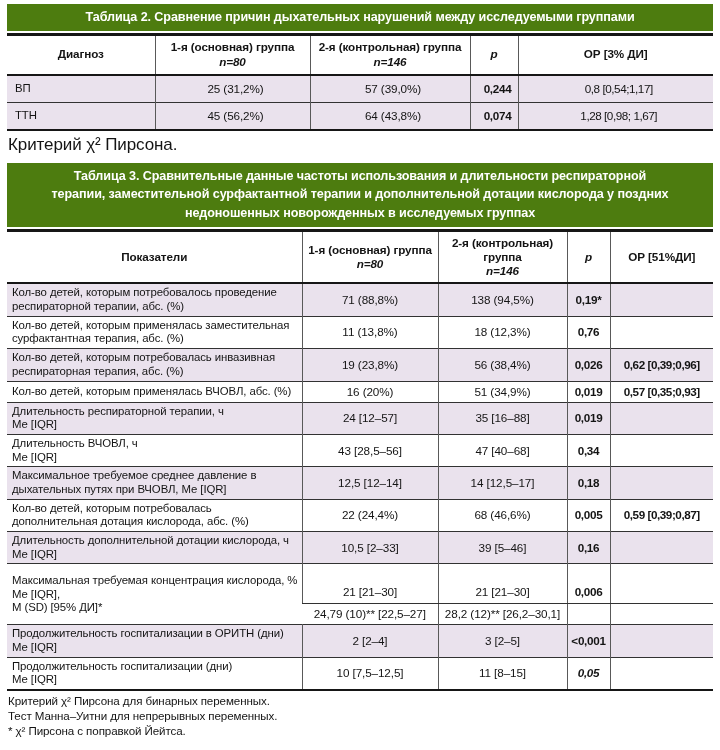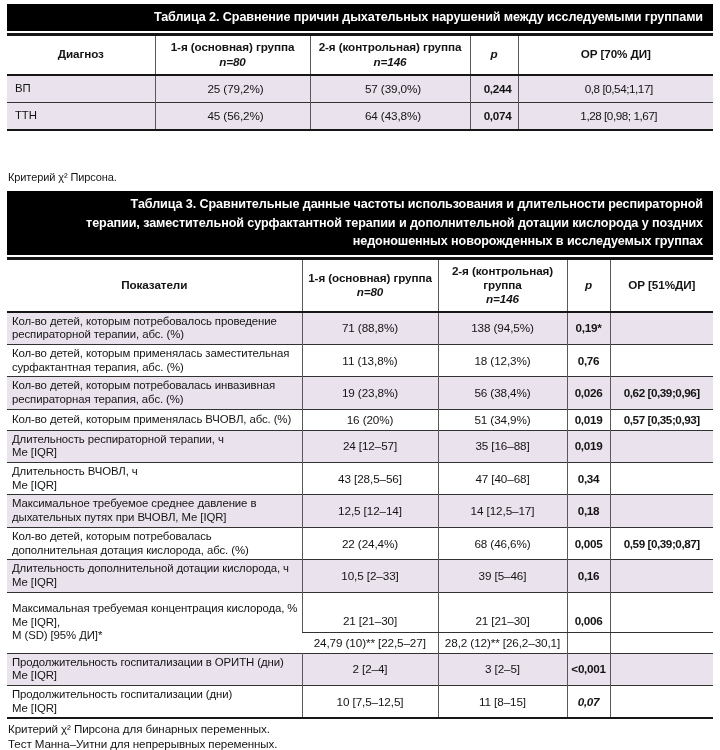--- a/index.html
+++ b/index.html
@@ -1,21 +1,21 @@
 <!DOCTYPE html>
 <html lang="ru"><head>
 <meta charset="utf-8">
 <style>
   html,body{margin:0;padding:0;background:#fff;}
   body{width:720px;height:750px;overflow:hidden;
        font-family:"Liberation Sans","DejaVu Sans",sans-serif;color:#141414;
        -webkit-font-smoothing:antialiased;letter-spacing:-0.1px;}
   .page{padding:4px 7px 0 7px;}
 
-  .titlebar{background:#000000;color:#fff;font-weight:700;text-align:right;
+  .titlebar{background:#4d7c0f;color:#fff;font-weight:700;text-align:center;
             font-size:12.6px;line-height:1.48;padding:4px 10px;white-space:pre-line;
             margin-bottom:2px;}
 
   table{width:100%;border-collapse:collapse;table-layout:fixed;}
   .tbl{border-top:3px solid #161616;border-bottom:2.6px solid #161616;}
   th,td{border-left:1.4px solid #595959;}
   th:first-child,td:first-child{border-left:none;}
   thead tr{border-bottom:2.4px solid #161616;}
   tbody tr{border-bottom:1.4px solid #323232;}
   tbody tr:last-child{border-bottom:none;}
@@ -38,21 +38,21 @@
   
   .t3 .c-lbl{width:295px}.t3 .c-g1{width:136px}.t3 .c-g2{width:129px}
   .t3 .c-p{width:43px}.t3 .c-or{width:103px}
   .t3 td{height:26px;}
   .t3 tr.one td{height:16px;}
   .t3 tr.sub-a{border-bottom:none;}
   .t3 tr.sub-a td.split{border-bottom:1.4px solid #323232;vertical-align:bottom;
                         padding-bottom:4px;height:33px;text-align:center;}
   .t3 tr.sub-b td{height:16px;}
 
-  .footnote{font-size:11px;line-height:1.3;padding:3px 0 0 1px;margin-top:36px;}
+  .footnote{font-size:17px;line-height:1.3;padding:3px 0 0 1px;}
   .gap{height:7px;}
   .footnotes{font-size:11.6px;line-height:1.28;padding:3px 0 0 1px;}
   .footnotes .fn{white-space:pre-line;}
 </style>
 </head>
 <body>
 
 <div class="page">
 
   <section>
@@ -64,27 +64,27 @@
           <col class="c-g2">
           <col class="c-p">
           <col class="c-or">
         </colgroup>
       <thead>
         <tr>
           <th>Диагноз</th>
           <th><span>1-я (основная) группа</span><br><span class="it">n=80</span></th>
           <th><span>2-я (контрольная) группа</span><br><span class="it">n=146</span></th>
           <th class="it">p</th>
-          <th>ОР  [70% ДИ]</th>
+          <th>ОР  [3% ДИ]</th>
         </tr>
       </thead>
       <tbody>
         <tr class="alt">
           <td class="lbl">ВП</td>
-          <td>25 (79,2%)</td>
+          <td>25 (31,2%)</td>
           <td>57 (39,0%)</td>
           <td class="p-cell">0,244</td>
           <td class="or-cell">0,8  [0,54;1,17]</td>
         </tr>
         <tr class="alt">
           <td class="lbl">ТТН</td>
           <td>45 (56,2%)</td>
           <td>64 (43,8%)</td>
           <td class="p-cell">0,074</td>
           <td class="or-cell">1,28  [0,98; 1,67]</td>
@@ -211,21 +211,21 @@
           <td>2  [2–4]</td>
           <td>3  [2–5]</td>
           <td class="p-cell b">&lt;0,001</td>
           <td class="or-cell"></td>
         </tr>
         <tr>
           <td class="lbl">Продолжительность госпитализации (дни)
 Ме  [IQR]</td>
           <td>10 [7,5–12,5]</td>
           <td>11 [8–15]</td>
-          <td class="p-cell it">0,07</td>
+          <td class="p-cell it">0,05</td>
           <td class="or-cell"></td>
         </tr>
       </tbody>
     </table>
     <div class="footnotes">
       <div class="fn">Критерий χ² Пирсона для бинарных переменных.</div>
       <div class="fn">Тест Манна–Уитни для непрерывных переменных.</div>
       <div class="fn">* χ² Пирсона с поправкой Йейтса.</div>
 
     </div>

